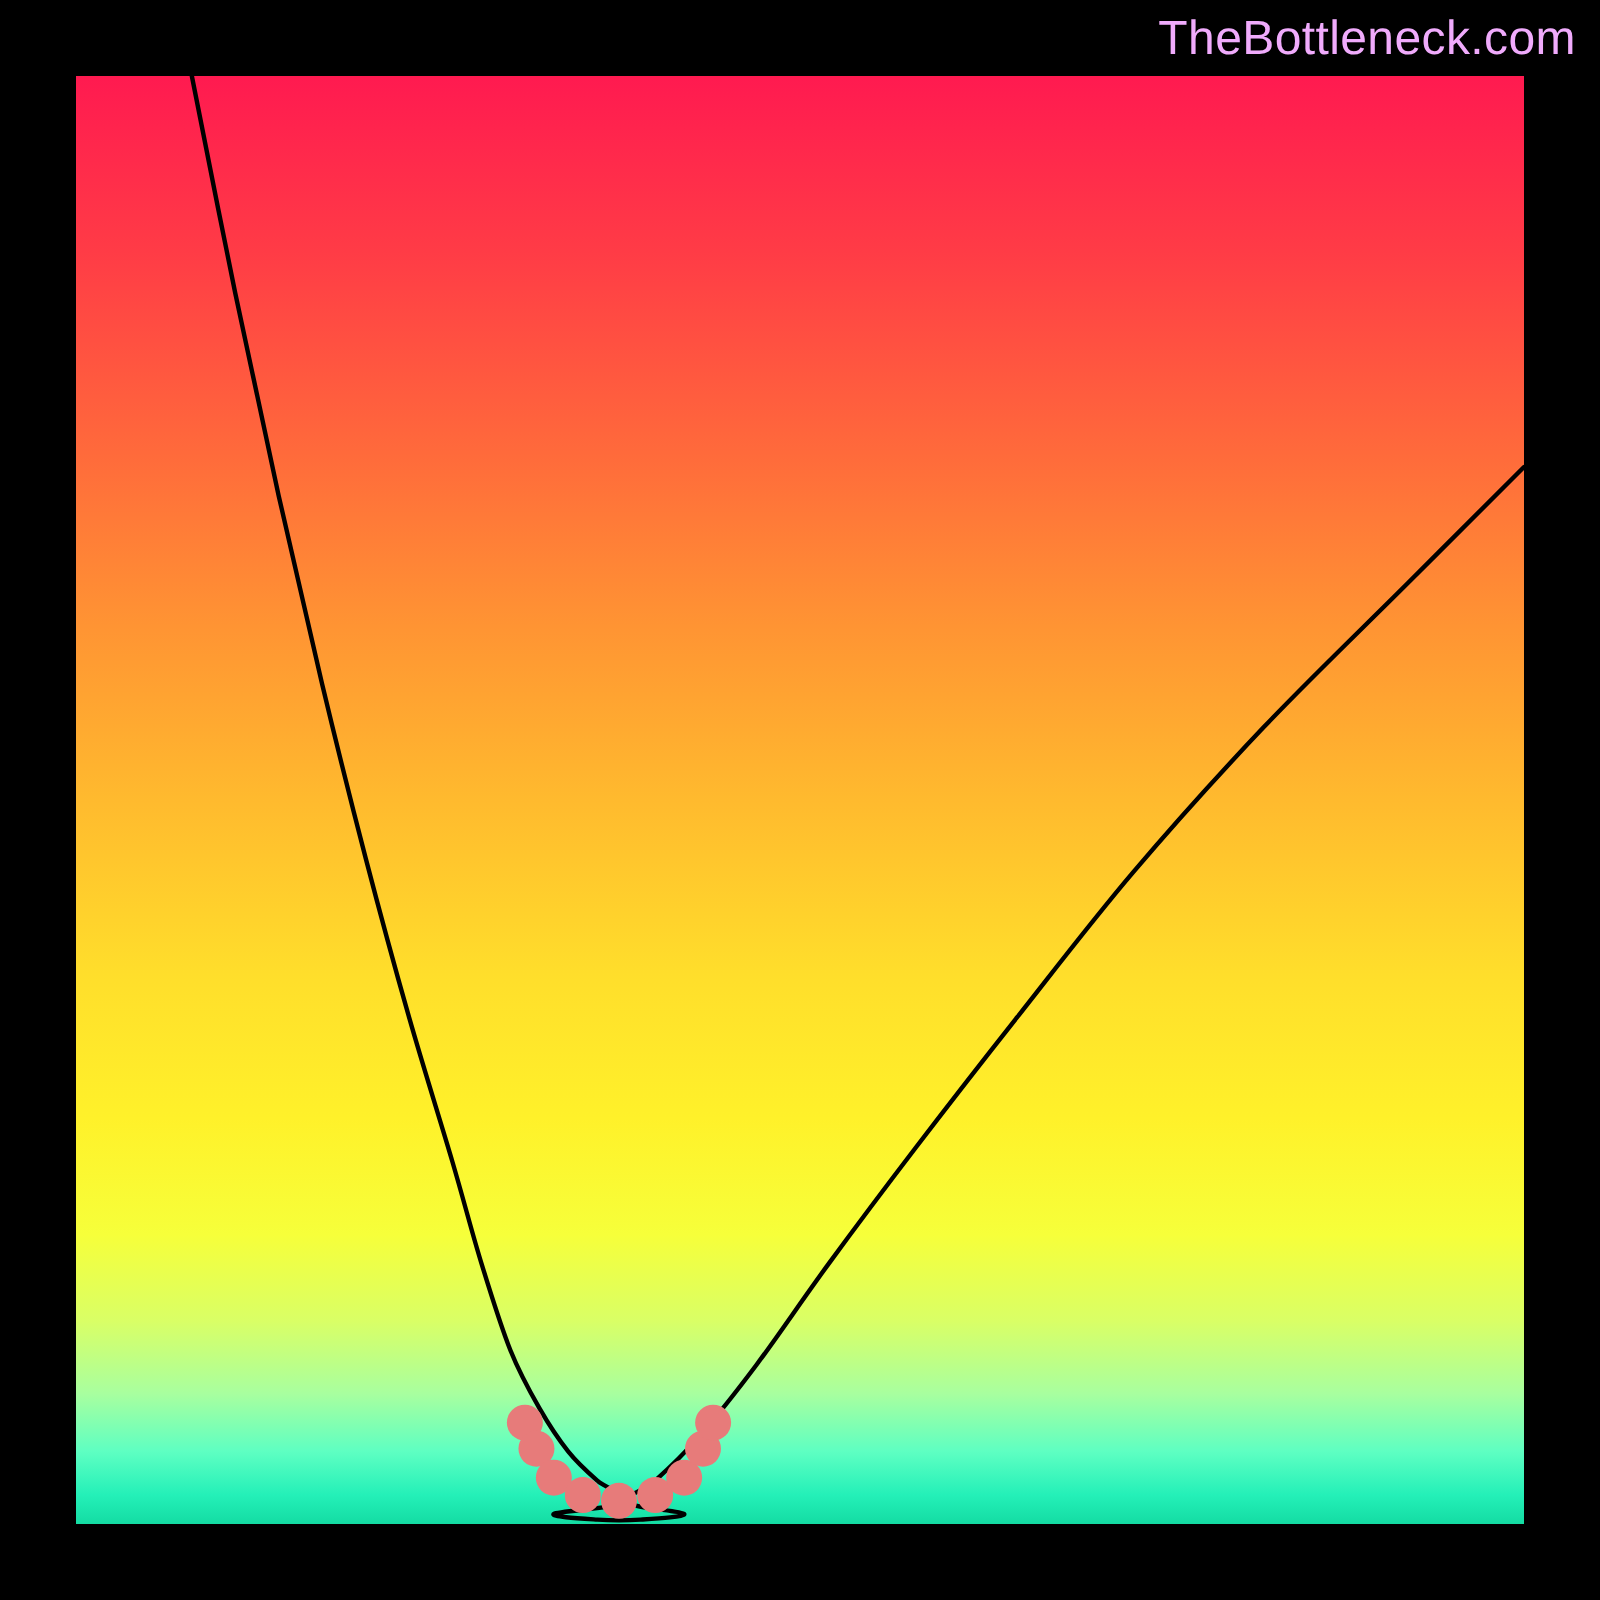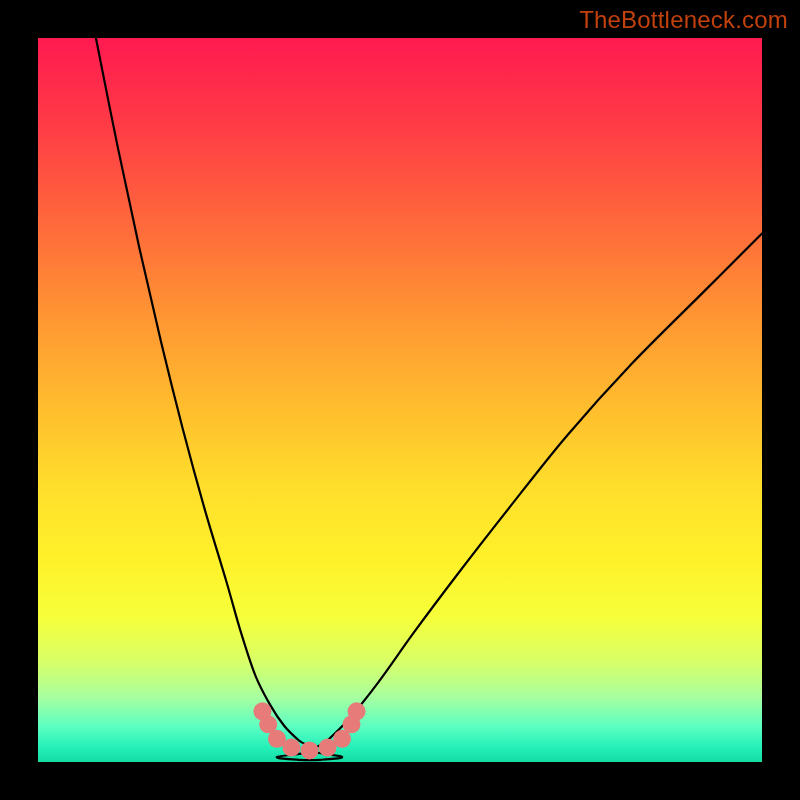--- a/index.html
+++ b/index.html
@@ -39,21 +39,21 @@
       #a8ff9f 91%,
       #5effc2 95%,
       #24f0b8 98%,
       #14dca3 100%
     );
   }
   .watermark {
     position: absolute;
     top: 6px;
     right: 12px;
-    color: #c2410c;
+    color: #f0abfc;
     font-size: 24px;
     letter-spacing: 0.2px;
     user-select: none;
   }
   svg.curves {
     position: absolute;
     top: 0;
     left: 0;
   }
 </style>

